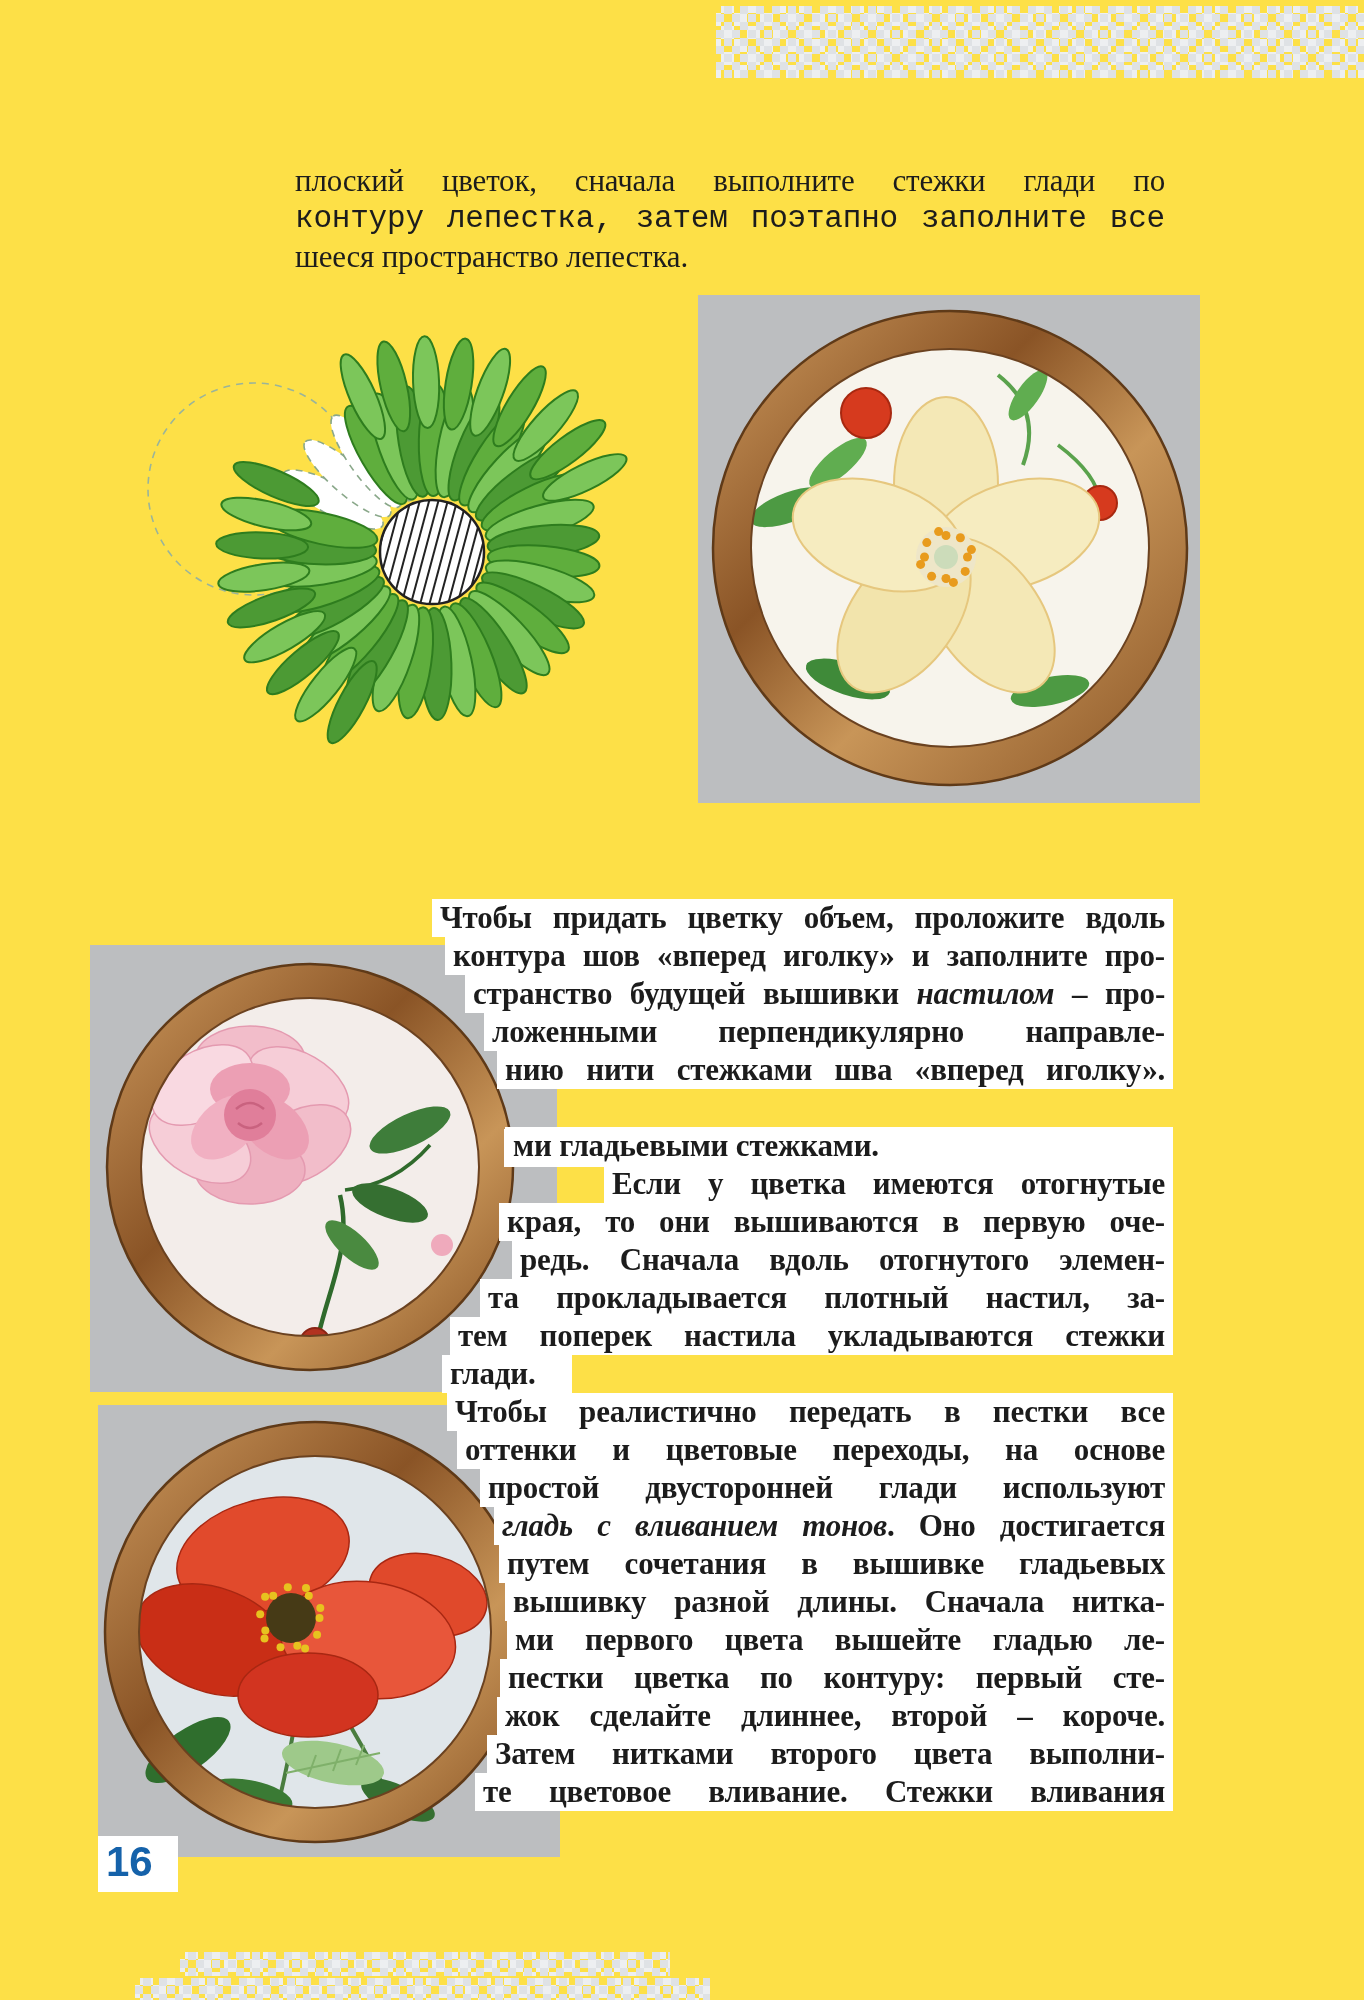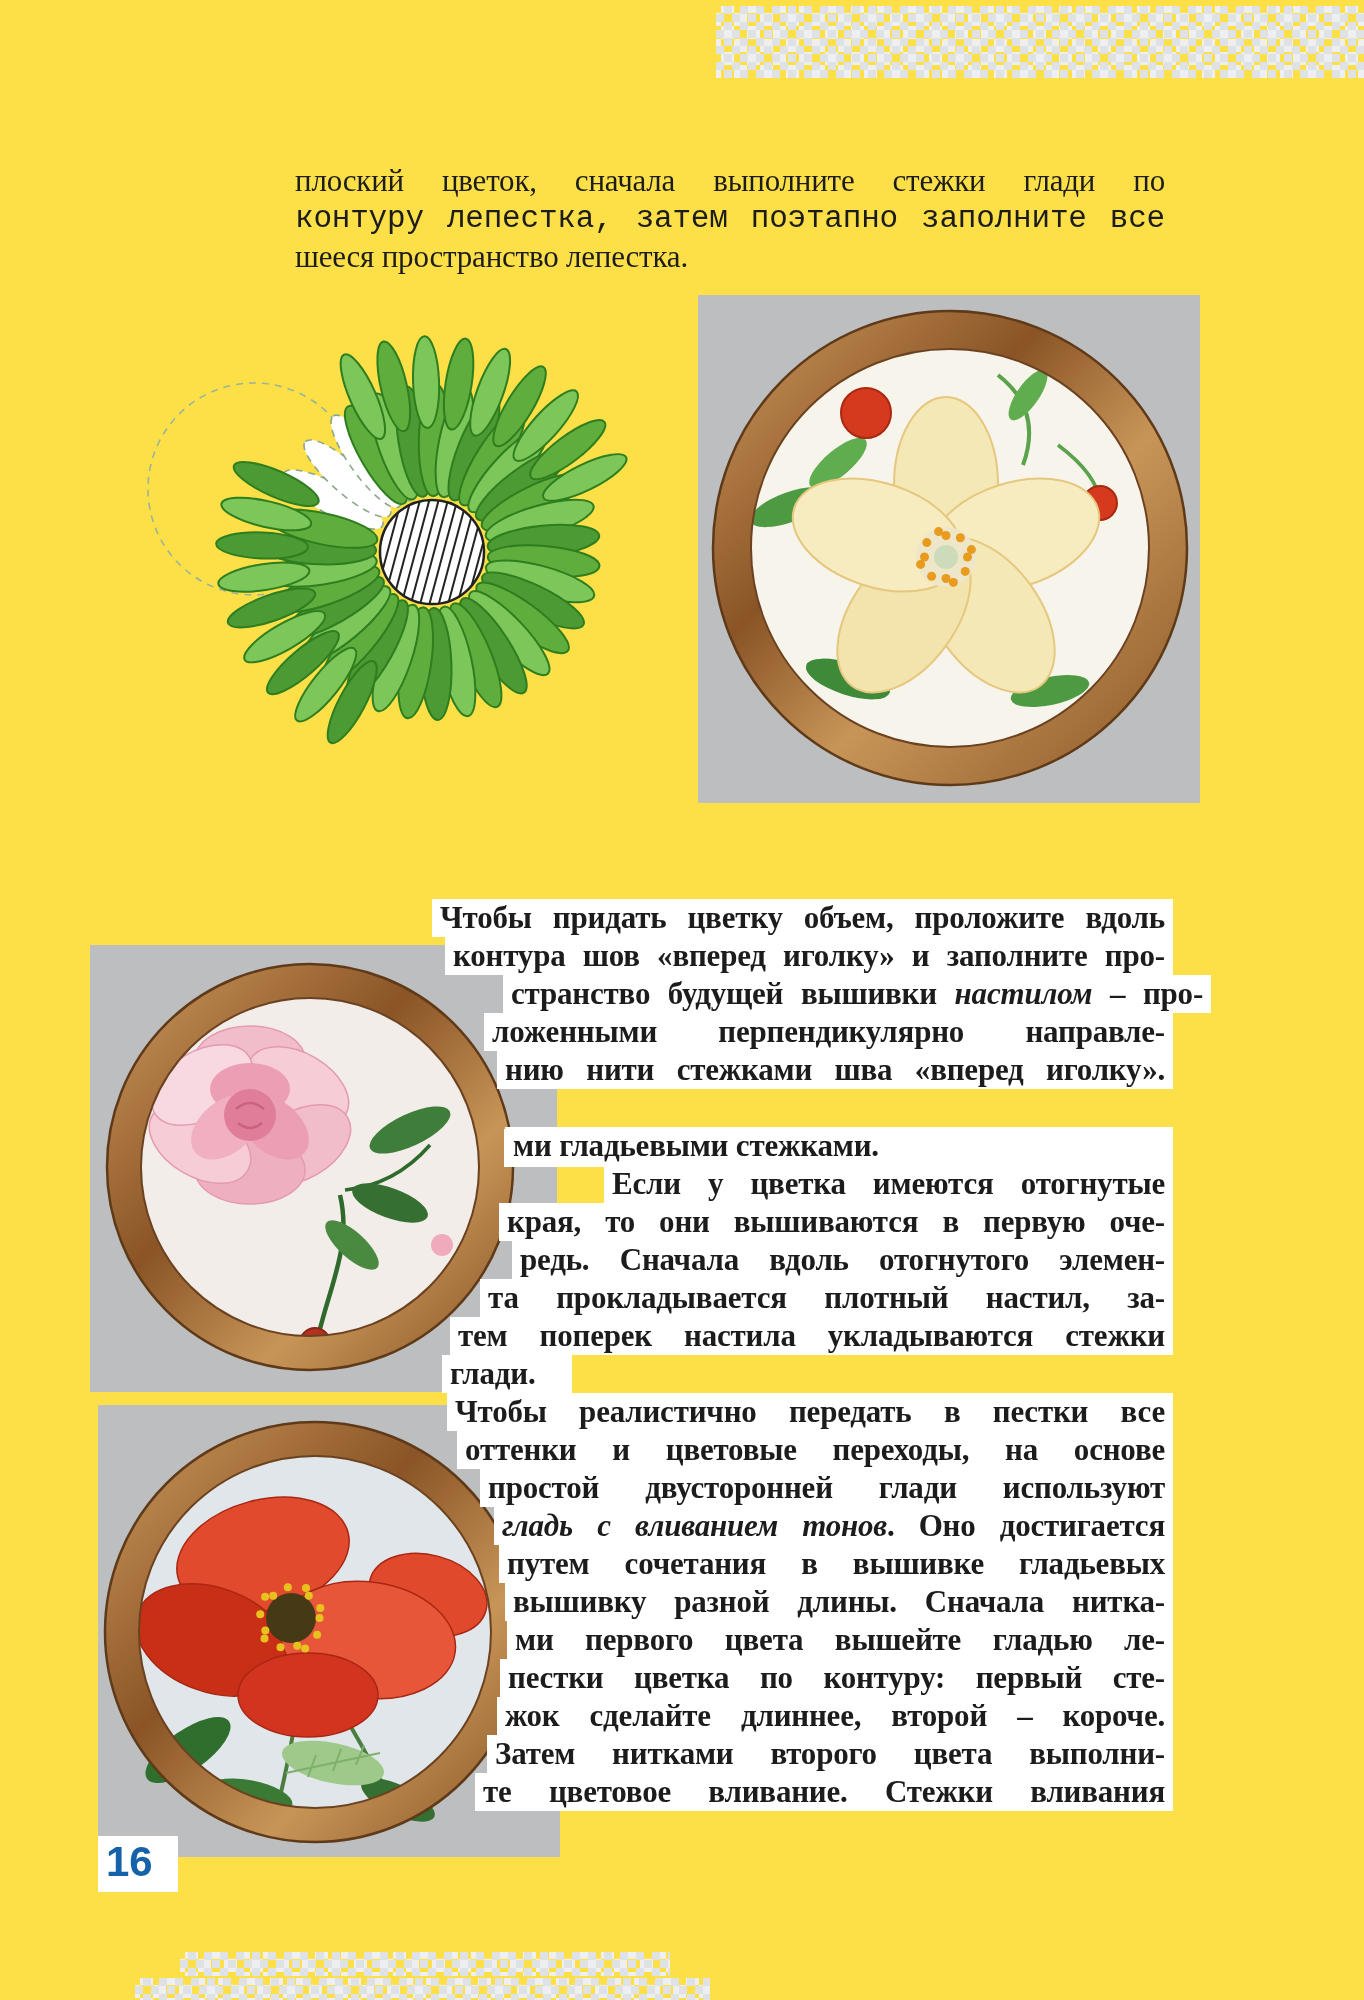--- a/index.html
+++ b/index.html
@@ -276,21 +276,21 @@
       </g>
       <circle cx="217" cy="227" r="193" fill="none" stroke="url(#wood3)" stroke-width="34"></circle>
       <circle cx="217" cy="227" r="210" fill="none" stroke="#5f3a18" stroke-width="2.5"></circle>
       <circle cx="217" cy="227" r="176" fill="none" stroke="#6b4220" stroke-width="2"></circle>
     </svg>
   </div>
 
   <div>
     <div class="bodyline" style="left:432px;top:899px;width:741px;">Чтобы придать цветку объем, проложите вдоль</div>
     <div class="bodyline" style="left:445px;top:937px;width:728px;">контура шов «вперед иголку» и заполните про-</div>
-    <div class="bodyline" style="left:465px;top:975px;width:708px;margin-left:38px;"><span>странство будущей вышивки</span><span class="it"> настилом</span><span> – про-</span></div>
+    <div class="bodyline" style="left:465px;top:975px;width:708px;"><span>странство будущей вышивки</span><span class="it"> настилом</span><span> – про-</span></div>
     <div class="bodyline" style="left:484px;top:1013px;width:689px;">ложенными перпендикулярно направле-</div>
     <div class="bodyline" style="left:497px;top:1051px;width:676px;">нию нити стежками шва «вперед иголку».</div>
     <div class="bodyline" style="left:504px;top:1089px;width:669px;margin-top:40px;">Затем выполните вышивку двусторонни-</div>
     <div class="bodyline noj" style="left:505px;top:1127px;width:668px;">ми гладьевыми стежками.</div>
     <div class="bodyline" style="left:604px;top:1165px;width:569px;">Если у цветка имеются отогнутые</div>
     <div class="bodyline" style="left:499px;top:1203px;width:674px;">края, то они вышиваются в первую оче-</div>
     <div class="bodyline" style="left:512px;top:1241px;width:661px;">редь. Сначала вдоль отогнутого элемен-</div>
     <div class="bodyline" style="left:480px;top:1279px;width:693px;">та прокладывается плотный настил, за-</div>
     <div class="bodyline" style="left:450px;top:1317px;width:723px;">тем поперек настила укладываются стежки</div>
     <div class="bodyline noj" style="left:442px;top:1355px;width:130px;">глади.</div>

